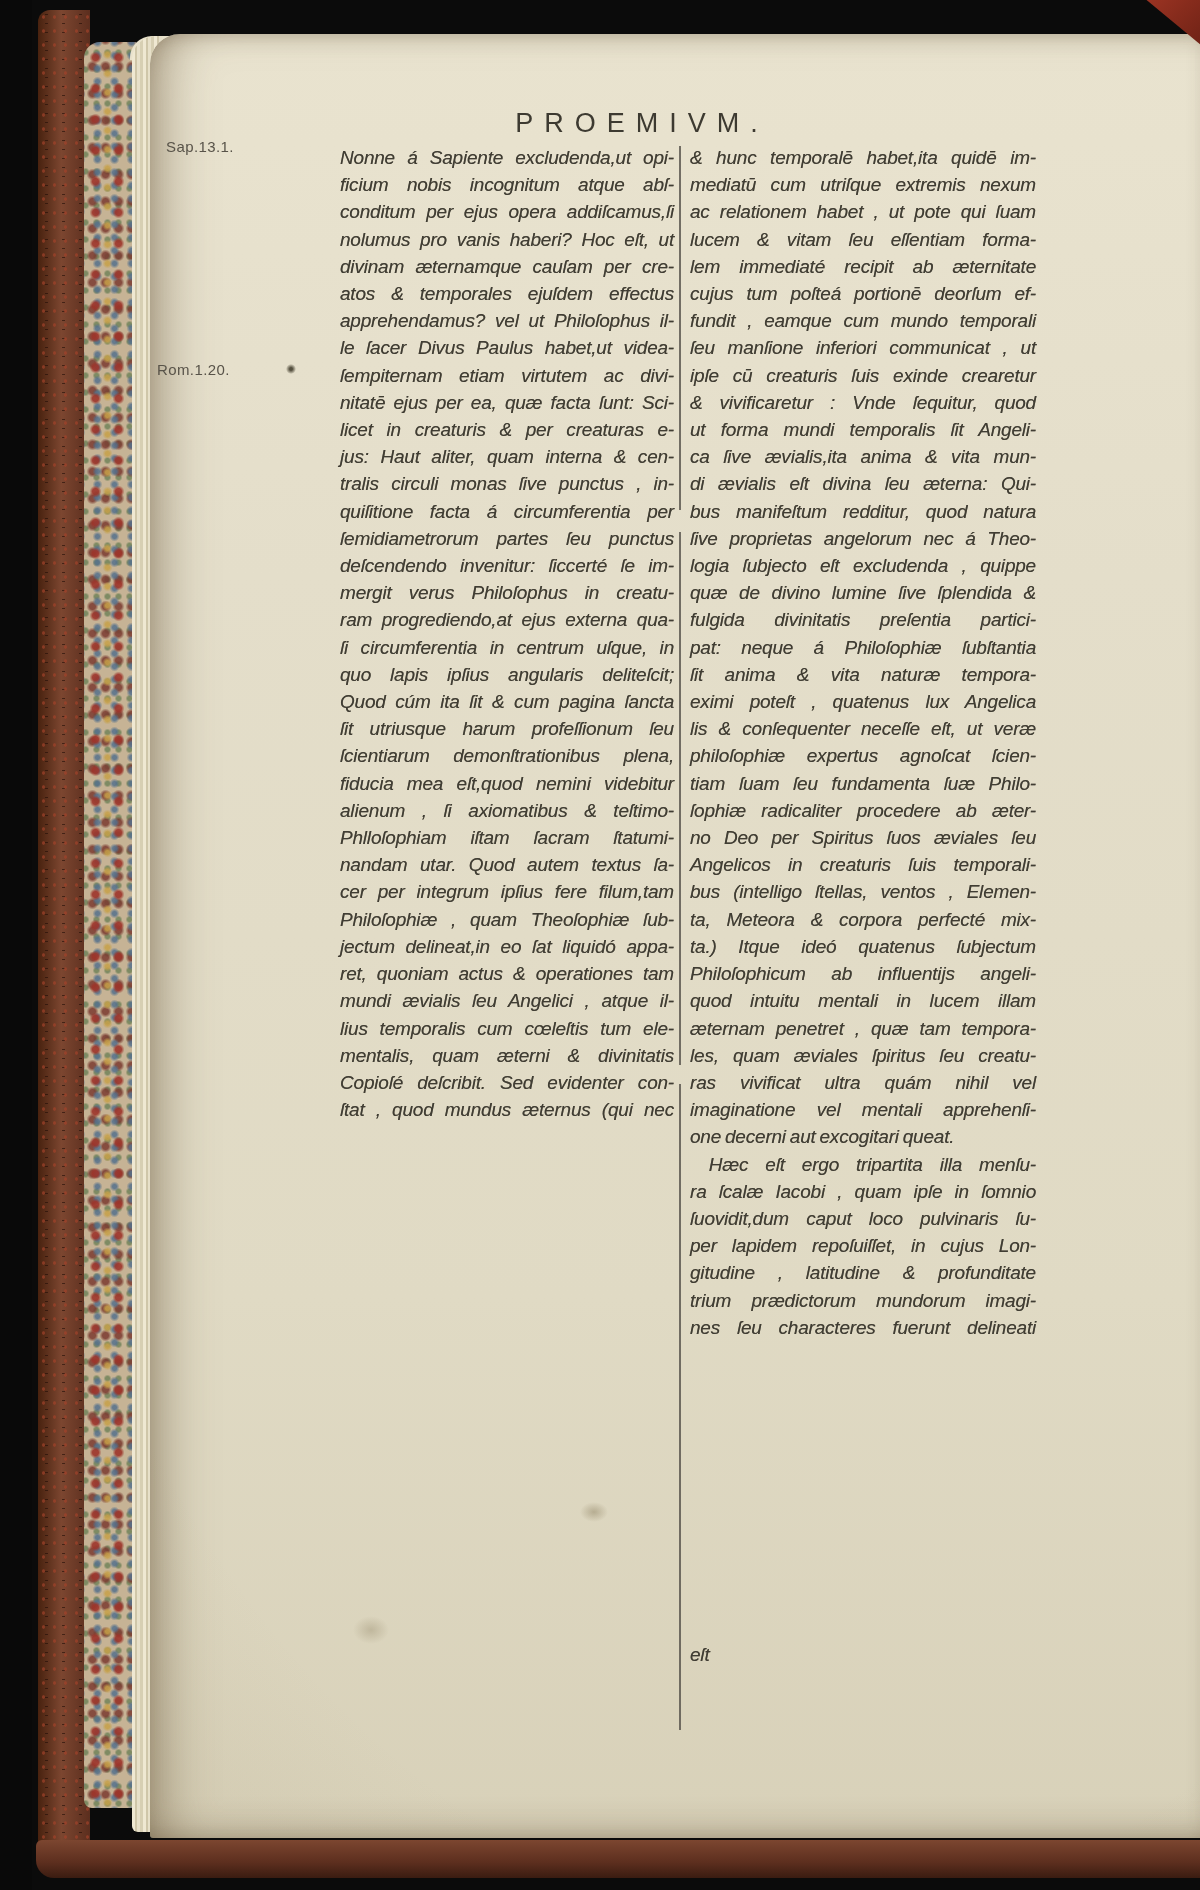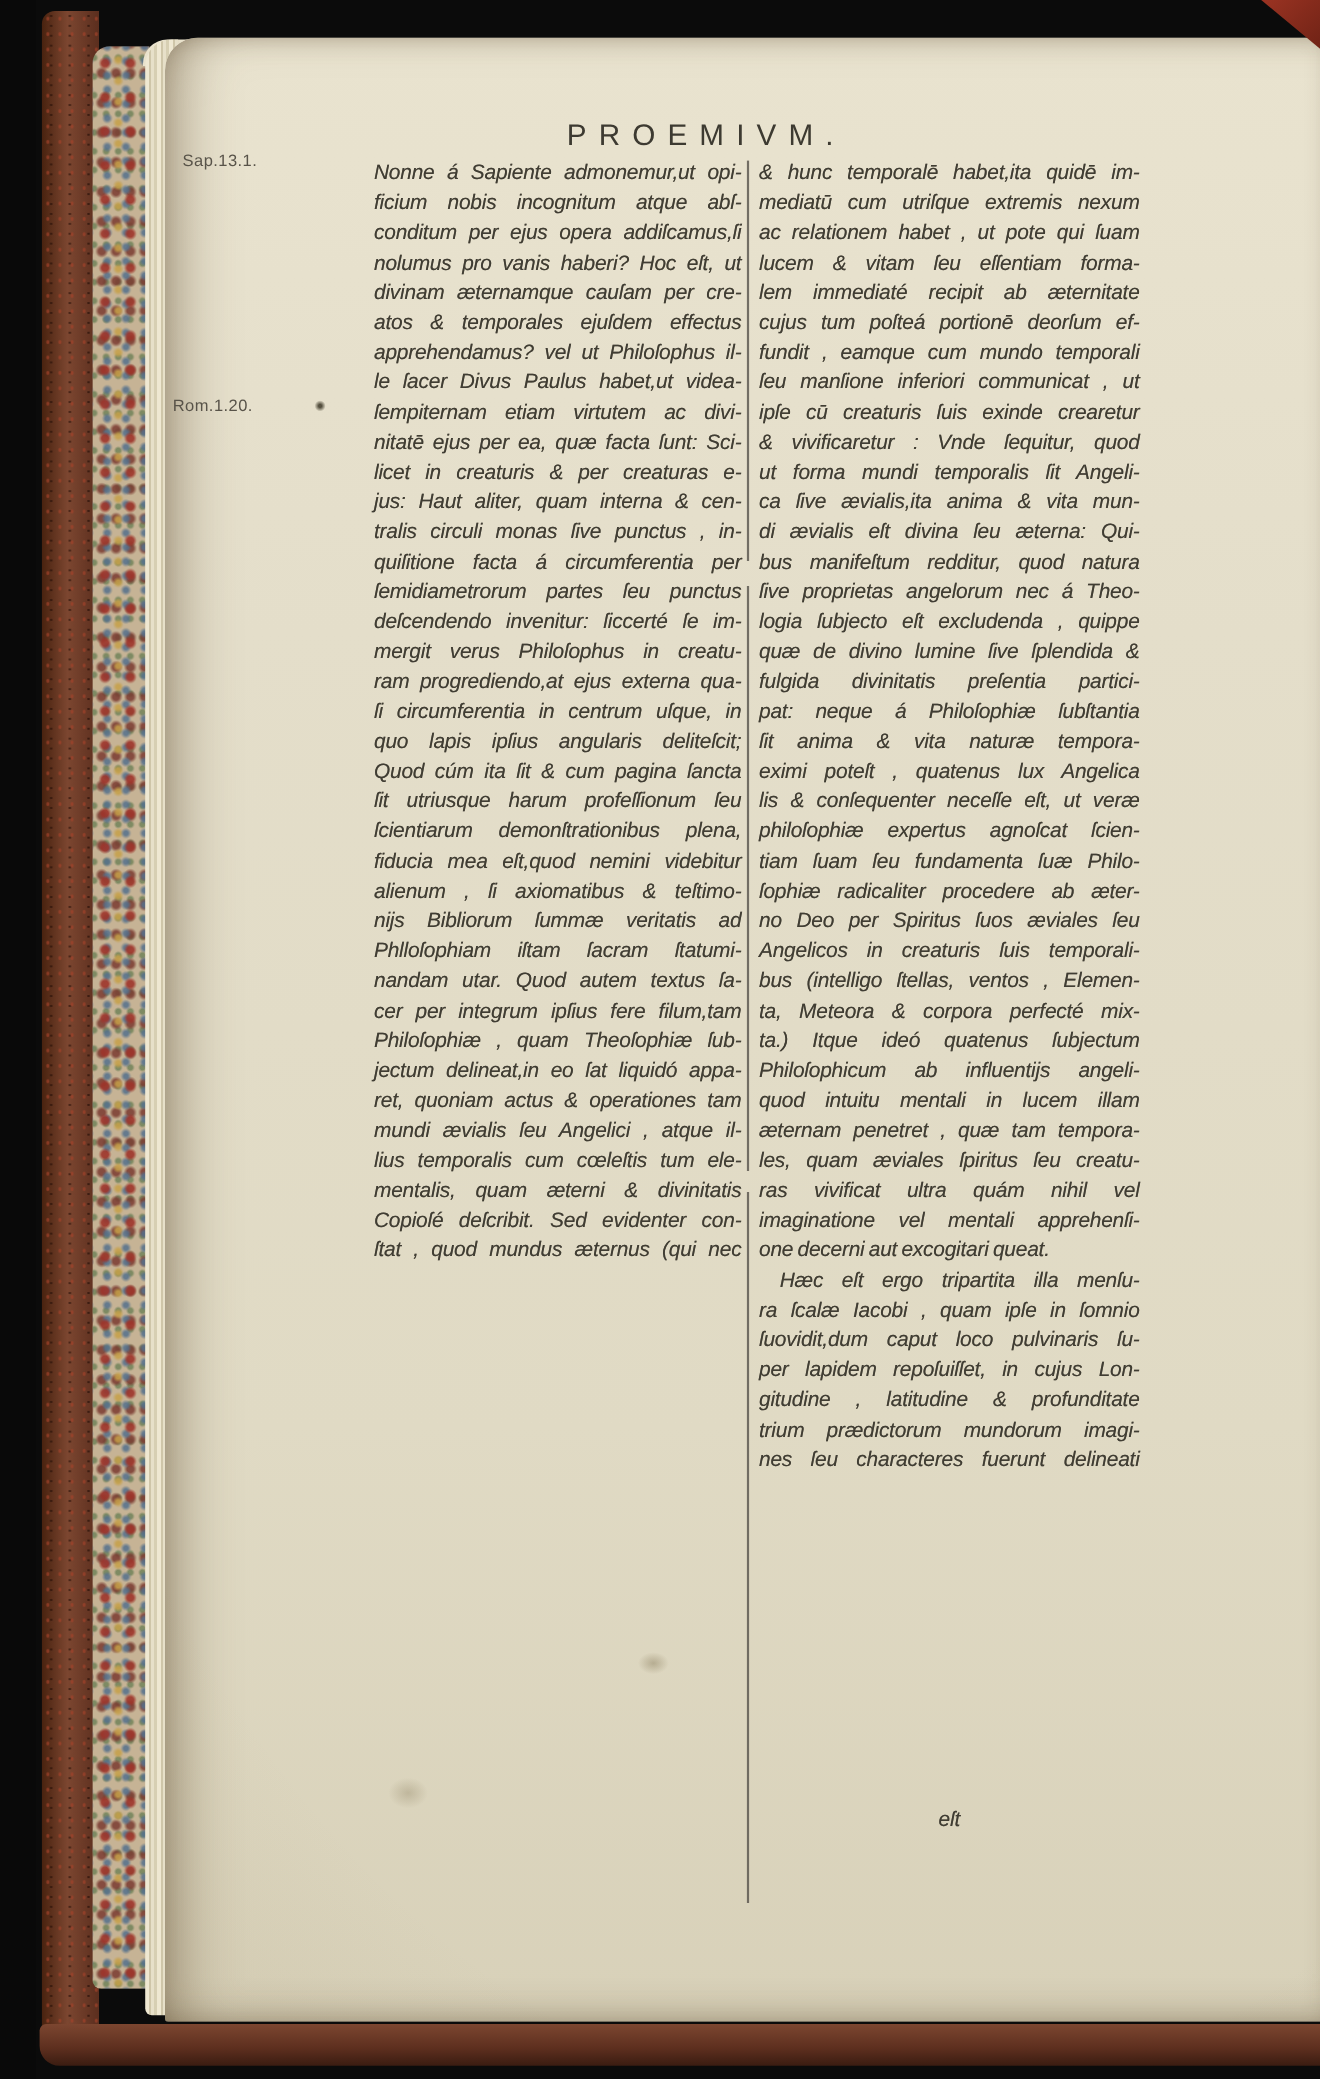--- a/index.html
+++ b/index.html
@@ -57,21 +57,21 @@
   .col-right{left:540px;width:346px;}
   .line{text-align:justify;text-align-last:justify;white-space:pre-wrap;}
   .line.end{text-align-last:left;}
 
   .rule{position:absolute;left:529px;top:112px;width:2px;height:1584px;opacity:.8;
     background:linear-gradient(180deg,
       #55514a 0 23%, transparent 23% 24.4%,
       #55514a 24.4% 58%, transparent 58% 59.2%,
       #55514a 59.2% 100%);}
 
-  .catchword{text-align:center;padding-right:52px;font-size:19px;font-style:italic;
+  .catchword{text-align:left;padding-right:52px;font-size:19px;font-style:italic;
     color:#403d33;line-height:27.2px;}
 
   .blemish{position:absolute;border-radius:50%;}
   .dot1{left:136px;top:330px;width:10px;height:10px;background:radial-gradient(circle,#55503f 20%, rgba(85,80,63,0) 72%);}
   .smudge1{left:430px;top:1468px;width:28px;height:20px;background:radial-gradient(closest-side, rgba(110,95,60,.35), transparent);}
   .smudge2{left:203px;top:1582px;width:36px;height:28px;background:radial-gradient(closest-side, rgba(110,95,60,.25), transparent);}
 
   
   .cover-bottom{position:absolute;left:4px;top:1840px;width:1190px;height:38px;
     border-radius:6px 4px 10px 18px;
@@ -92,21 +92,21 @@
   <div class="sheet-b"></div>
   <div class="edges"></div>
 
   <div class="page">
     <div class="page-header">PROEMIVM.</div>
 
     <div class="margin-note mn1">Sap.13.1.</div>
     <div class="margin-note mn2">Rom.1.20.</div>
 
     <div class="col col-left">
-        <div class="line">Nonne á Sapiente admonemur,ut opi-</div>
+        <div class="line">Nonne á Sapiente excludenda,ut opi-</div>
         <div class="line">ficium nobis incognitum atque abſ-</div>
         <div class="line">conditum per ejus opera addiſcamus,ſi</div>
         <div class="line">nolumus pro vanis haberi? Hoc eſt, ut</div>
         <div class="line">divinam æternamque cauſam per cre-</div>
         <div class="line">atos &amp; temporales ejuſdem effectus</div>
         <div class="line">apprehendamus? vel ut Philoſophus il-</div>
         <div class="line">le ſacer Divus Paulus habet,ut videa-</div>
         <div class="line">ſempiternam etiam virtutem ac divi-</div>
         <div class="line">nitatē ejus per ea, quæ facta ſunt: Sci-</div>
         <div class="line">licet in creaturis &amp; per creaturas e-</div>
@@ -117,21 +117,20 @@
         <div class="line">deſcendendo invenitur: ſiccerté ſe im-</div>
         <div class="line">mergit verus Philoſophus in creatu-</div>
         <div class="line">ram progrediendo,at ejus externa qua-</div>
         <div class="line">ſi circumferentia in centrum uſque, in</div>
         <div class="line">quo lapis ipſius angularis deliteſcit;</div>
         <div class="line">Quod cúm ita ſit &amp; cum pagina ſancta</div>
         <div class="line">ſit utriusque harum profeſſionum ſeu</div>
         <div class="line">ſcientiarum demonſtrationibus plena,</div>
         <div class="line">fiducia mea eſt,quod nemini videbitur</div>
         <div class="line">alienum , ſi axiomatibus &amp; teſtimo-</div>
-        <div class="line">nijs Bibliorum ſummæ veritatis ad</div>
         <div class="line">Phlloſophiam iſtam ſacram ſtatumi-</div>
         <div class="line">nandam utar. Quod autem textus ſa-</div>
         <div class="line">cer per integrum ipſius fere filum,tam</div>
         <div class="line">Philoſophiæ , quam Theoſophiæ ſub-</div>
         <div class="line">jectum delineat,in eo ſat liquidó appa-</div>
         <div class="line">ret, quoniam actus &amp; operationes tam</div>
         <div class="line">mundi ævialis ſeu Angelici , atque il-</div>
         <div class="line">lius temporalis cum cœleſtis tum ele-</div>
         <div class="line">mentalis, quam æterni &amp; divinitatis</div>
         <div class="line">Copioſé deſcribit. Sed evidenter con-</div>

